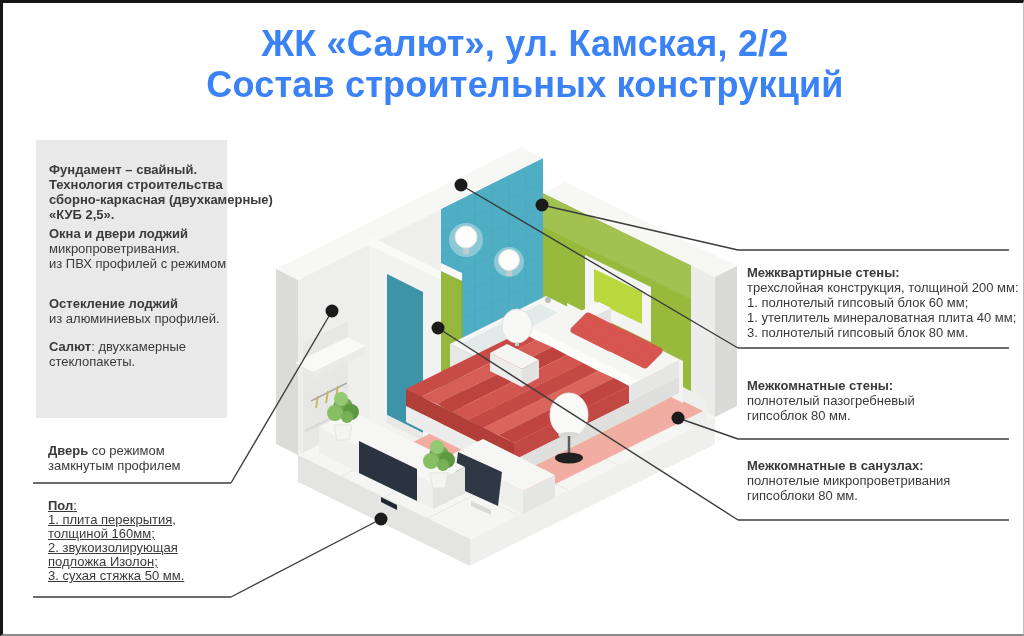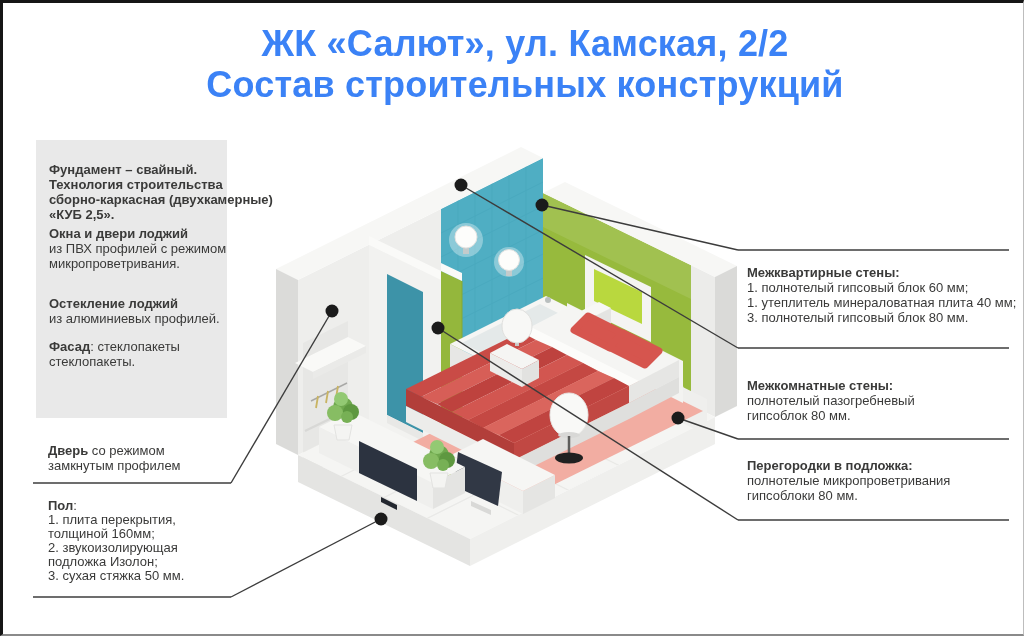--- a/index.html
+++ b/index.html
@@ -10,21 +10,21 @@
     border-bottom:2px solid #8a8a8a;border-right:1px solid #bdbdbd;
     font-family:"Liberation Sans","DejaVu Sans",sans-serif;color:#3a3a39;
   }
   .title{
     position:absolute;left:12px;top:20px;width:100%;text-align:center;
     font-size:36px;font-weight:bold;line-height:41px;color:#3b82f6;letter-spacing:.2px;
   }
   .infobox{position:absolute;left:33px;top:137px;width:191px;height:278px;background:#e9e9e9;}
   .tb{position:absolute;font-size:13px;line-height:15px;white-space:nowrap;}
   .tb b{font-weight:bold;}
-  .floor-list{line-height:14px;}
+  .floor-list{line-height:14px;text-decoration:underline;}
   .svglayer{position:absolute;left:0;top:0;width:1024px;height:636px;}
 </style>
 </head>
 <body>
 
 <div id="canvas">
 
   <svg class="svglayer" viewBox="0 0 1024 636">
     <defs>
       <clipPath id="floorClip">
@@ -236,56 +236,57 @@
 
   <div class="infobox">
     <div class="tb" style="left:13px;top:22px;font-weight:bold;">
       <div>Фундамент – свайный.</div>
       <div>Технология строительства</div>
       <div>сборно-каркасная (двухкамерные)</div>
       <div>«КУБ 2,5».</div>
     </div>
     <div class="tb" style="left:13px;top:86px;">
       <div><b>Окна и двери лоджий</b></div>
+      <div>микропроветривания.</div>
       <div>из ПВХ профилей с режимом</div>
-      <div>микропроветривания.</div>
     </div>
     <div class="tb" style="left:13px;top:156px;">
       <div><b>Остекление лоджий</b></div>
       <div>из алюминиевых профилей.</div>
     </div>
     <div class="tb" style="left:13px;top:199px;">
-      <div><b>Фасад</b><span>: стеклопакеты</span></div>
+      <div><b>Салют</b><span>: двухкамерные</span></div>
       <div>стеклопакеты.</div>
     </div>
   </div>
 
   <div class="tb" style="left:45px;top:440px;">
     <div><b>Дверь</b><span> со режимом</span></div>
     <div>замкнутым профилем</div>
   </div>
   <div class="tb floor-list" style="left:45px;top:496px;">
     <div><b>Пол</b><span>:</span></div>
     <div>1. плита перекрытия,</div>
     <div>толщиной 160мм;</div>
     <div>2. звукоизолирующая</div>
     <div>подложка Изолон;</div>
     <div>3. сухая стяжка 50 мм.</div>
   </div>
 
   <div class="tb" style="left:744px;top:262px;">
     <div><b>Межквартирные стены:</b></div>
+    <div>трехслойная конструкция, толщиной 200 мм:</div>
     <div>1. полнотелый гипсовый блок 60 мм;</div>
     <div>1. утеплитель минераловатная плита 40 мм;</div>
     <div>3. полнотелый гипсовый блок 80 мм.</div>
   </div>
   <div class="tb" style="left:744px;top:375px;">
     <div><b>Межкомнатные стены:</b></div>
     <div>полнотелый пазогребневый</div>
     <div>гипсоблок 80 мм.</div>
   </div>
   <div class="tb" style="left:744px;top:455px;">
-    <div><b>Перегородки в подложка:</b></div>
+    <div><b>Межкомнатные в санузлах:</b></div>
     <div>полнотелые микропроветривания</div>
     <div>гипсоблоки 80 мм.</div>
   </div>
 
 </div>
 
 </body></html>

